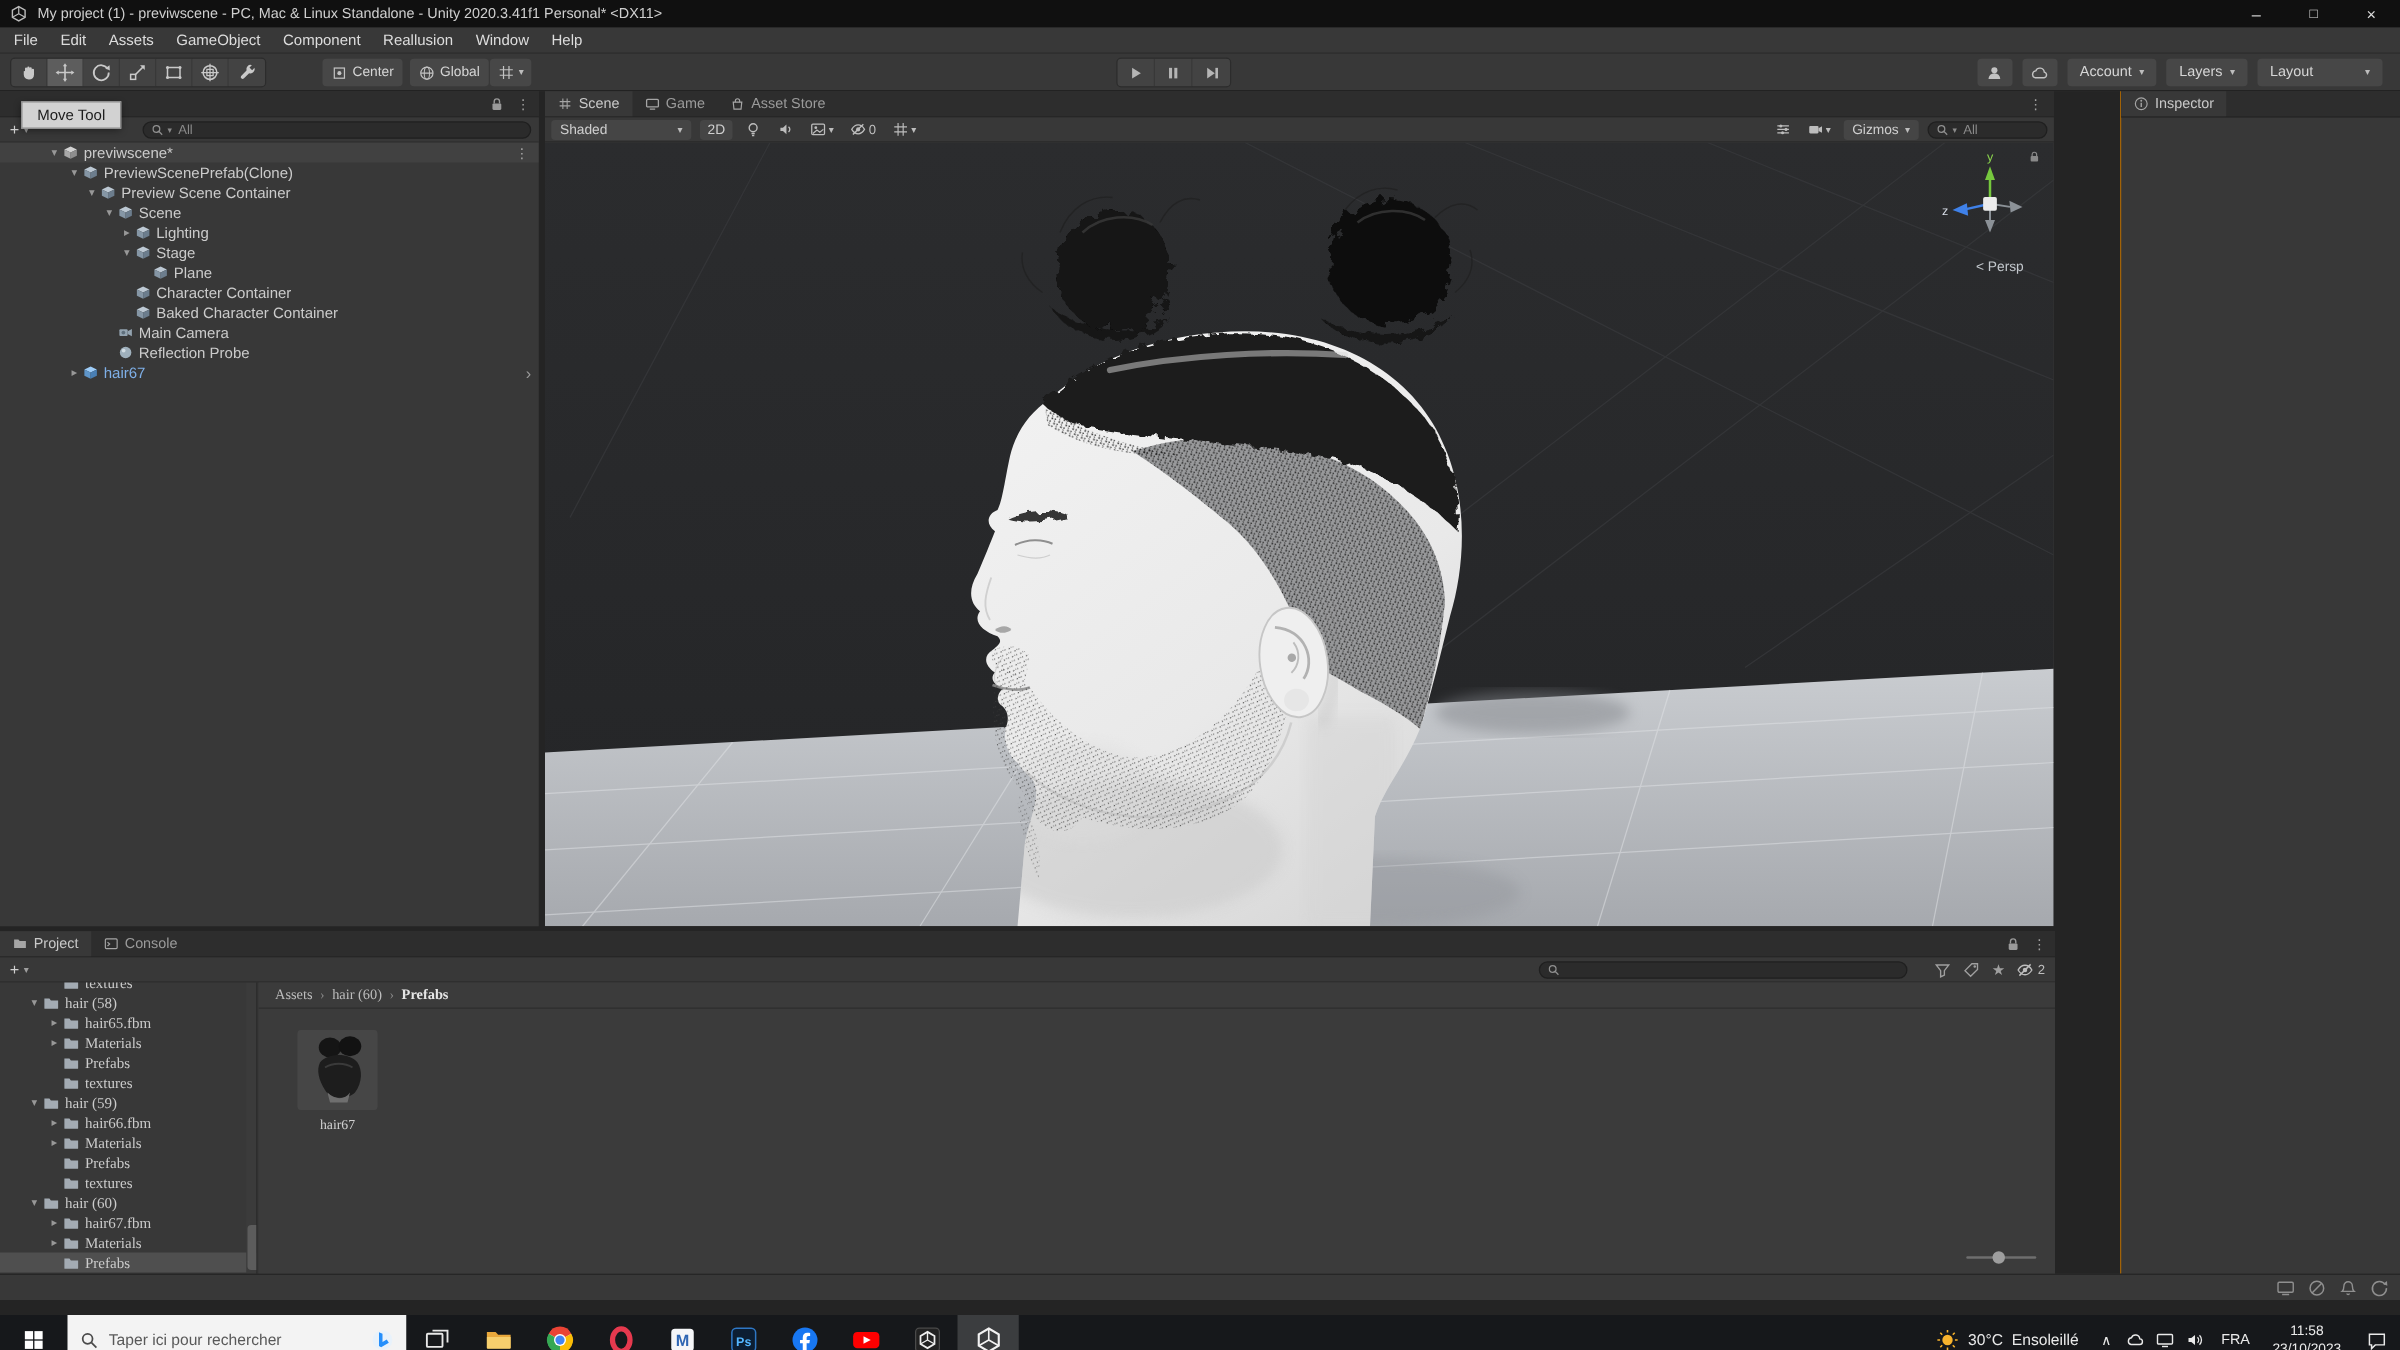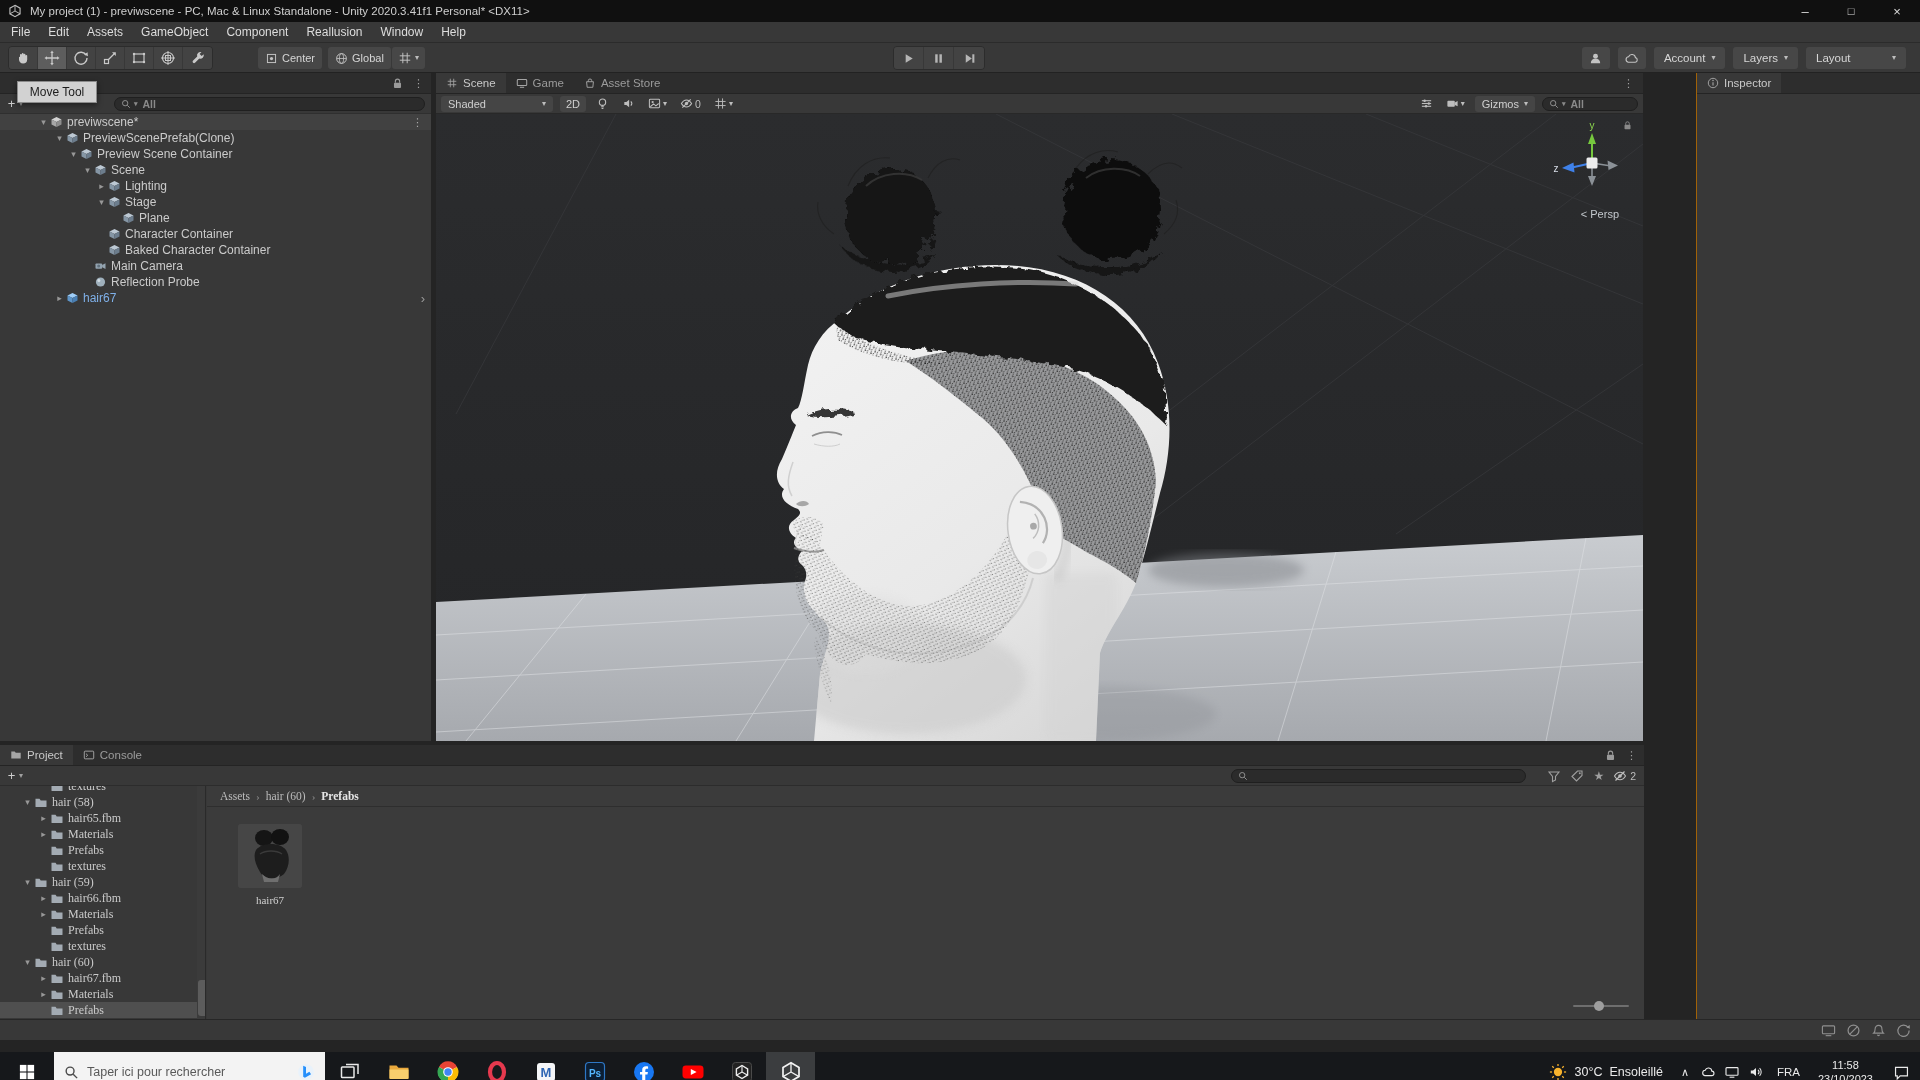--- a/index.html
+++ b/index.html
@@ -55,21 +55,21 @@
   .panel-tabbar{position:relative;height:21px;background:#2d2d2d;border-bottom:1px solid #242424;display:flex;align-items:stretch;}
   .scene-tab{display:inline-flex;align-items:center;gap:5px;padding:0 10px;font-size:11.5px;color:#9b9b9b;}
   .scene-tab.active{background:#383838;color:#c9c9c9;}
   .tab-ic{width:12px;height:12px;display:inline-flex;}
   .tab-ic svg{width:100%;height:100%;}
   .tabbar-icons{position:absolute;right:7px;top:0;height:100%;display:flex;align-items:center;gap:9px;}
   .p-icon{width:13px;height:13px;display:inline-flex;align-items:center;justify-content:center;}
   .p-icon svg{width:100%;height:100%;}
   .kebab-glyph{color:#a2a2a2;font-size:11px;}
   .tabbar-kebab{position:absolute;right:9px;top:0;height:100%;display:flex;align-items:center;color:#a2a2a2;font-size:11px;}
-  .search-field{height:14px;background:#2b2b2b;border:1px solid #1f1f1f;border-radius:8px;display:flex;align-items:center;padding:0 6px;gap:3px;font-weight:bold;}
+  .search-field{height:14px;background:#2b2b2b;border:1px solid #1f1f1f;border-radius:8px;display:flex;align-items:center;padding:0 6px;gap:3px;}
   .sf-mag{width:10px;height:10px;display:inline-flex;}
   .sf-mag svg{width:100%;height:100%;}
   .sf-caret{font-size:7px;color:#8a8a8a;}
   .sf-text{font-size:10.5px;color:#8a8a8a;margin-left:2px;}
   .mini-plus{color:#cfcfcf;font-size:13px;width:13px;text-align:center;}
   .mini-caret{color:#9f9f9f;font-size:8px;margin-left:1px;}
 
   
   .hierarchy{position:absolute;left:0;top:73px;width:431px;height:668px;background:#383838;}
   .hier-toolbar{position:relative;height:20px;background:#383838;border-bottom:1px solid #2f2f2f;display:flex;align-items:center;padding:0 5px;}

